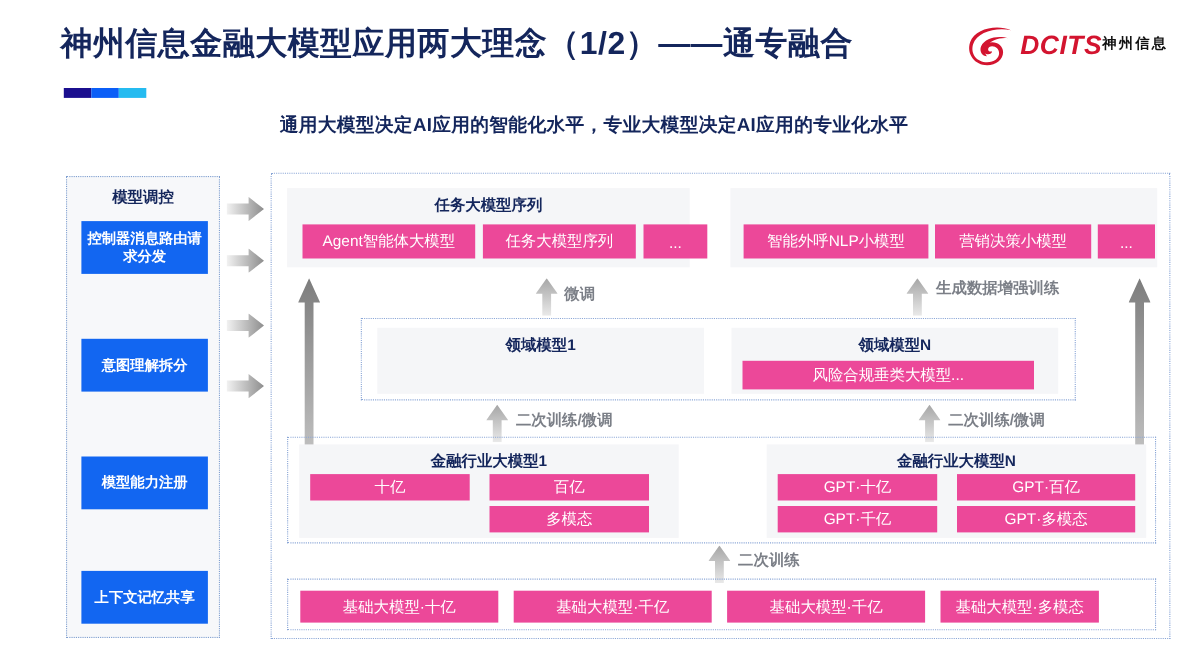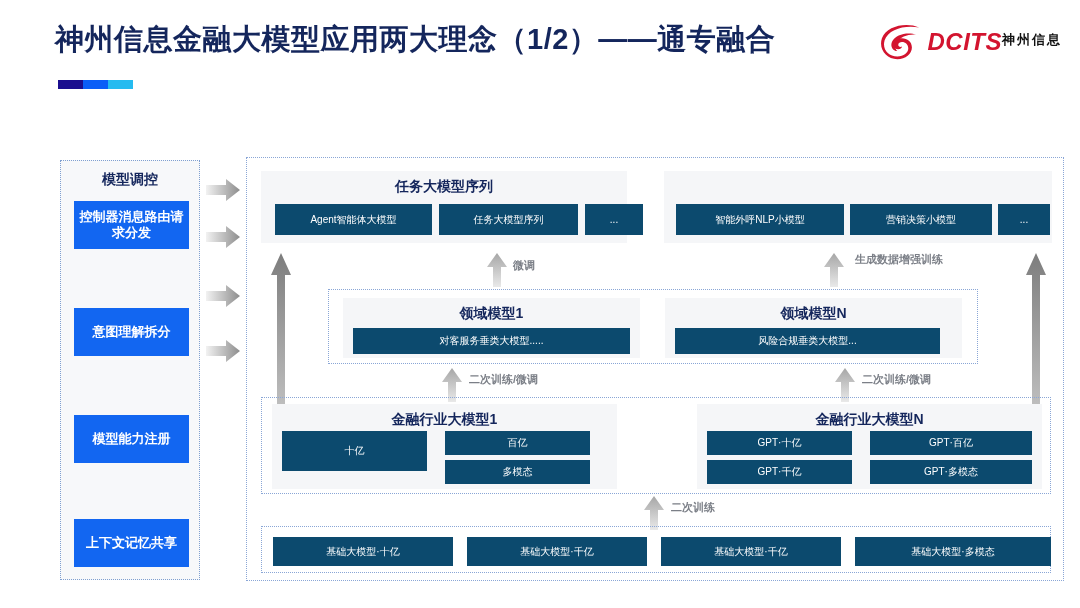--- a/index.html
+++ b/index.html
@@ -65,49 +65,50 @@
     border: 1px dotted #8aa6d6; background: #fff;
   }
 
   
   .panel { position: absolute; background: #f5f6f8; }
   .panel-title {
     text-align: center; font-size: 14px; font-weight: bold; color: #14265c;
     padding-top: 7px;
   }
   .chip {
-    background: #0c4a6e; color: #fff; font-size: 10px;
+    background: #ec4899; color: #fff; font-size: 14px;
     display: flex; align-items: center; justify-content: center;
     text-align: center; white-space: nowrap;
   }
 
   
   .dgroup { position: absolute; border: 1px dotted #8aa6d6; }
 
   
   .u-arrow { position: absolute; width: 20px; height: 34px; }
   .u-arrow.xtall { height: 200px; }
   .arrow-label {
-    position: absolute; font-size: 11px; font-weight: bold; color: #7b7f87;
+    position: absolute; font-size: 14px; font-weight: bold; color: #7b7f87;
     white-space: nowrap; line-height: 1.15; text-align: center;
   }
 </style>
 </head>
 <body>
 
 <div class="slide">
 
   <div class="title">神州信息金融大模型应用两大理念（1/2）——通专融合</div>
 
   <div class="accent-bar">
     <i class="s0"></i>
     <i class="s1"></i>
     <i class="s2"></i>
   </div>
 
+  <div class="subtitle">通用大模型决定AI应用的智能化水平，专业大模型决定AI应用的专业化水平</div>
 
   <div class="logo">
     <svg class="logo-mark" viewBox="0 0 48 44">
       <path d="M44 6 C30 0 8 4 3 18 C-1 30 8 41 20 41 C29 41 36 35 36 28 C36 22 31 18 25 18 C20 18 16 21 16 25 C16 28 18 30 21 30 C23 30 25 29 25 27 C23 28 21 27 21 25 C21 23 23 22 25 22 C29 22 32 25 32 29 C32 34 27 38 20 38 C10 38 3 30 6 20 C10 8 28 3 44 6 Z" fill="#d3142f"></path>
       <path d="M41 14 C32 11 18 13 14 22 C12 27 15 32 20 32 C18 30 17 27 19 23 C23 16 33 13 41 14 Z" fill="#d3142f"></path>
     </svg>
     <div class="logo-text">
       <div class="logo-en">DCITS</div>
       <div class="logo-cn">神州信息</div>
     </div>
@@ -181,42 +182,41 @@
     </svg>
     <div class="arrow-label" style="left:604px; top:95px; width:96px;">生成数据增强训练</div>
 
     <svg class="u-arrow xtall" style="left:779px; top:95px; height:215px;" viewBox="0 0 20 215" preserveAspectRatio="none">
       <path d="M10 0 L20 22 H14 V215 H6 V22 H0 Z" fill="url(#gup-dark)"></path>
     </svg>
 
     <div class="dgroup" style="left:81px; top:131px; width:650px; height:75px;">
       <div class="panel" style="left:14px; top:8px; width:297px; height:60px;">
         <div class="panel-title">领域模型1</div>
-        <div class="chip" style="position:absolute; left:10px; top:30px; width:277px; height:26px;">对客服务垂类大模型.....</div>
       </div>
       <div class="panel" style="left:336px; top:8px; width:297px; height:60px;">
         <div class="panel-title">领域模型N</div>
         <div class="chip" style="position:absolute; left:10px; top:30px; width:265px; height:26px;">风险合规垂类大模型...</div>
       </div>
     </div>
 
     <svg class="u-arrow" style="left:195px; top:210px;" viewBox="0 0 20 34" preserveAspectRatio="none">
       <path d="M10 0 L20 14 H14 V34 H6 V14 H0 Z" fill="url(#gup)"></path>
     </svg>
     <div class="arrow-label" style="left:222px; top:215px;">二次训练/微调</div>
 
     <svg class="u-arrow" style="left:588px; top:210px;" viewBox="0 0 20 34" preserveAspectRatio="none">
       <path d="M10 0 L20 14 H14 V34 H6 V14 H0 Z" fill="url(#gup)"></path>
     </svg>
     <div class="arrow-label" style="left:615px; top:215px;">二次训练/微调</div>
 
     <div class="dgroup" style="left:14px; top:239px; width:790px; height:97px;">
       <div class="panel" style="left:10px; top:6px; width:345px; height:85px;">
         <div class="panel-title">金融行业大模型1</div>
-        <div class="chip" style="position:absolute; left:10px; top:27px; width:145px; height:40px;">十亿</div>
+        <div class="chip" style="position:absolute; left:10px; top:27px; width:145px; height:24px;">十亿</div>
         <div class="chip" style="position:absolute; left:173px; top:27px; width:145px; height:24px;">百亿</div>
         <div class="chip" style="position:absolute; left:173px; top:56px; width:145px; height:24px;">多模态</div>
       </div>
 
       <div class="panel" style="left:435px; top:6px; width:345px; height:85px;">
         <div class="panel-title">金融行业大模型N</div>
         <div class="chip" style="position:absolute; left:10px; top:27px; width:145px; height:24px;">GPT·十亿</div>
         <div class="chip" style="position:absolute; left:173px; top:27px; width:162px; height:24px;">GPT·百亿</div>
         <div class="chip" style="position:absolute; left:10px; top:56px; width:145px; height:24px;">GPT·千亿</div>
         <div class="chip" style="position:absolute; left:173px; top:56px; width:162px; height:24px;">GPT·多模态</div>
@@ -225,17 +225,17 @@
 
     <svg class="u-arrow" style="left:397px; top:338px;" viewBox="0 0 20 34" preserveAspectRatio="none">
       <path d="M10 0 L20 14 H14 V34 H6 V14 H0 Z" fill="url(#gup)"></path>
     </svg>
     <div class="arrow-label" style="left:424px; top:343px;">二次训练</div>
 
     <div class="dgroup" style="left:14px; top:368px; width:790px; height:47px;">
       <div class="chip" style="position:absolute; left:11px; top:10px; width:180px; height:29px;">基础大模型·十亿</div>
       <div class="chip" style="position:absolute; left:205px; top:10px; width:180px; height:29px;">基础大模型·千亿</div>
       <div class="chip" style="position:absolute; left:399px; top:10px; width:180px; height:29px;">基础大模型·千亿</div>
-      <div class="chip" style="position:absolute; left:593px; top:10px; width:196px; height:29px;">基础大模型·多模态</div>
+      <div class="chip" style="position:absolute; left:593px; top:10px; width:144px; height:29px;">基础大模型·多模态</div>
     </div>
 
   </div>
 </div>
 
 </body></html>

